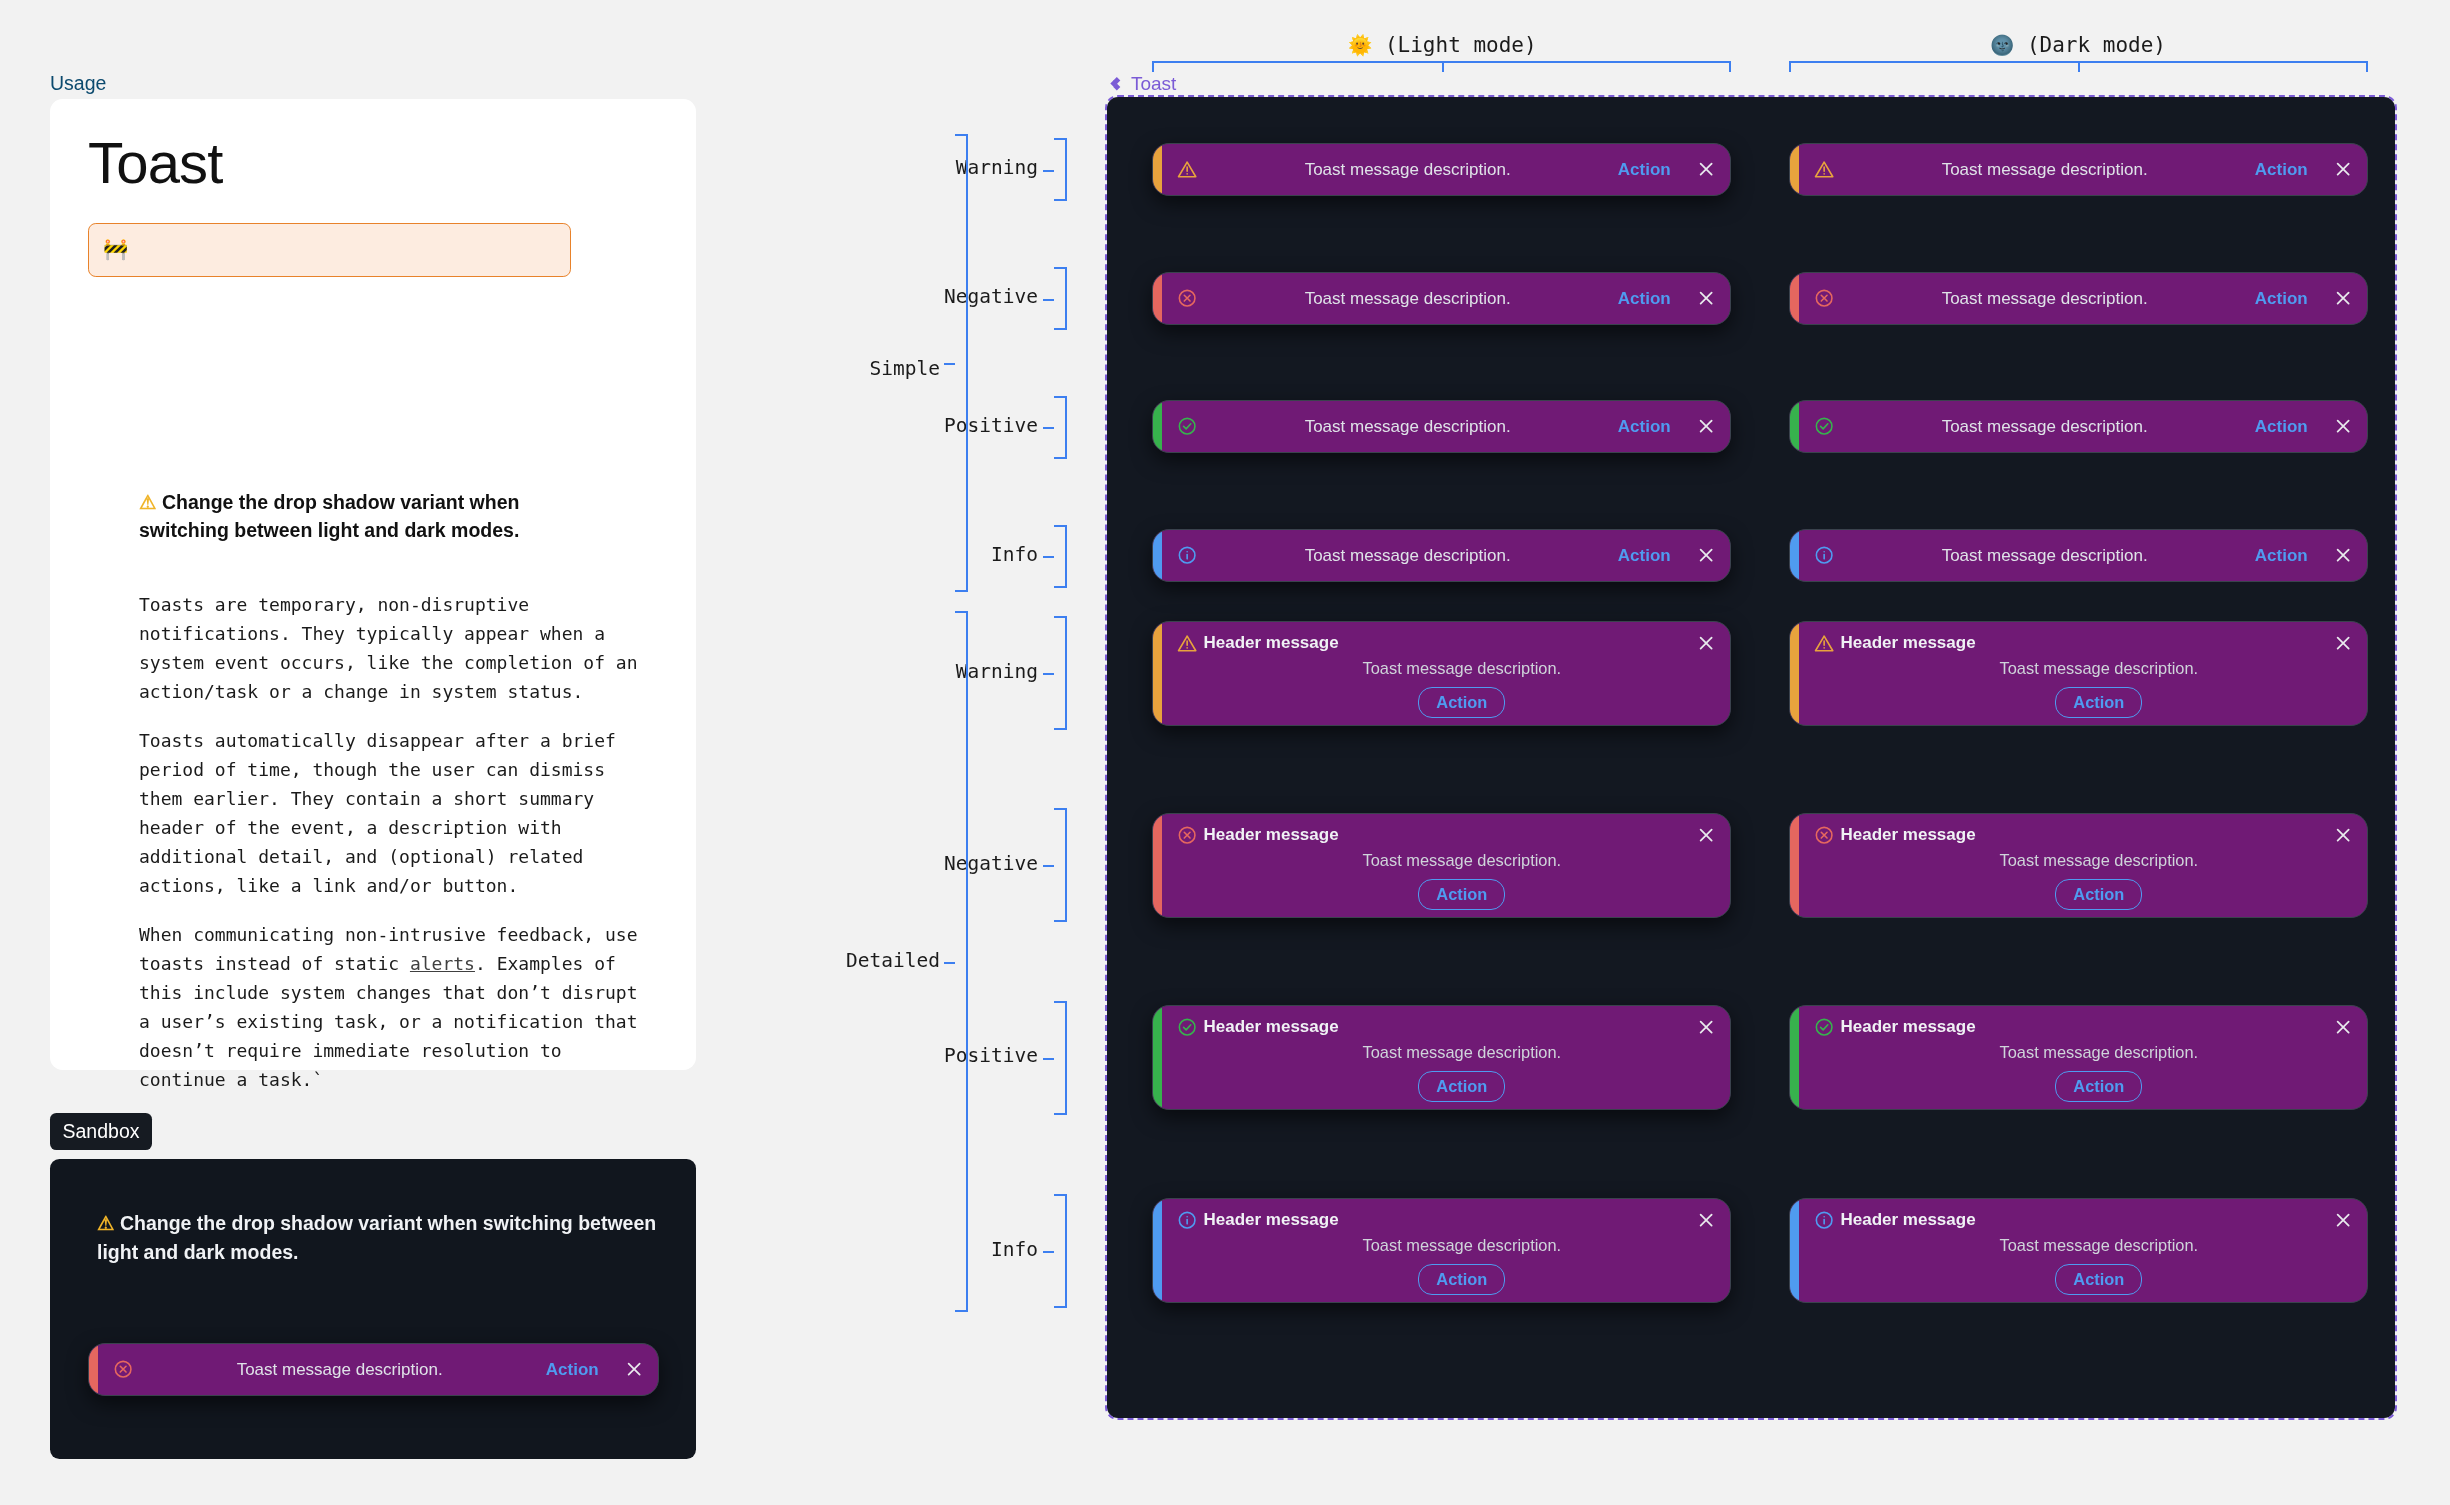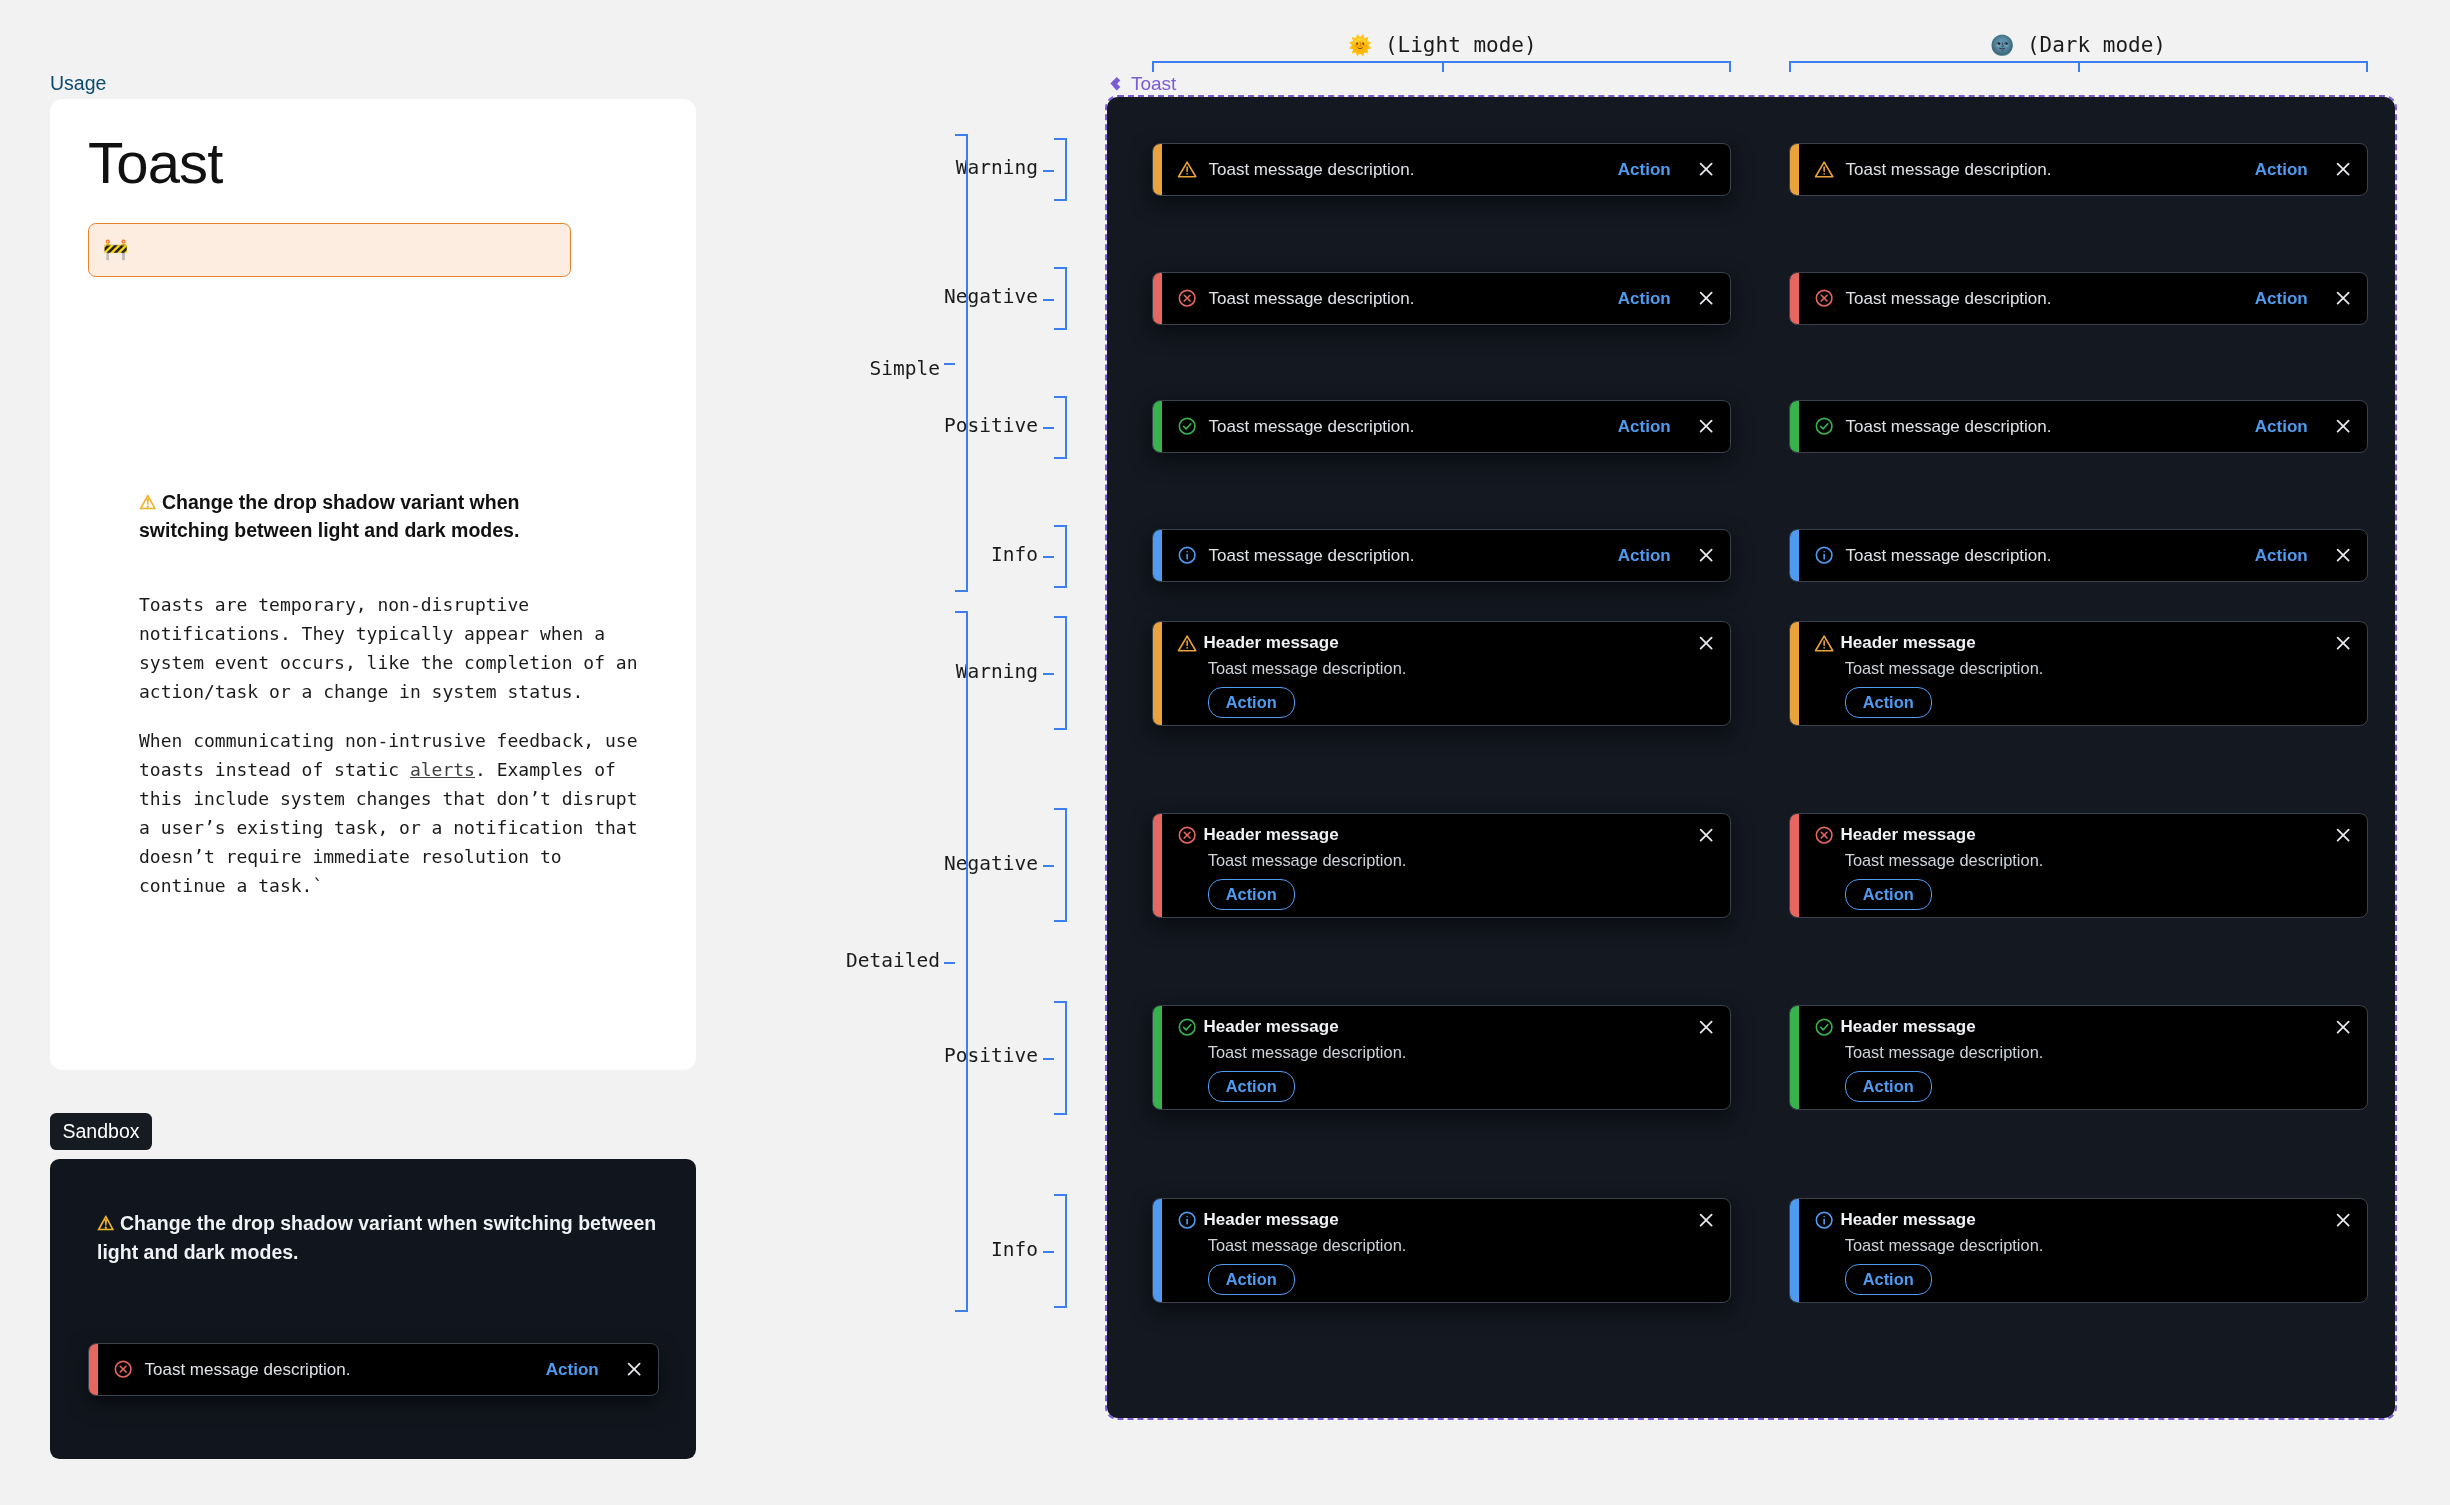--- a/index.html
+++ b/index.html
@@ -115,25 +115,26 @@
   .vbracket {
     position: absolute; border-top: 2.3px solid #3d7ff0;
     border-bottom: 2.3px solid #3d7ff0; border-right: 2.3px solid #3d7ff0;
     width: 12.5px;
   }
   .vtick { position: absolute; width: 11px; height: 2.3px; background: #3d7ff0; }
 
   
   .toast {
     position: absolute;
-    background: #000000;
+    background: #701a75;
     border: 1.6px solid #3a424d;
-    border-radius: 8px;
+    border-radius: 17px;
     overflow: hidden;
     display: flex;
+    text-align: center;
   }
   .toast.shadowed { box-shadow: 0 7.8px 20.3px rgba(0,0,0,0.55); }
   .toast-stripe { width: 8.6px; flex: 0 0 auto; align-self: stretch; }
   .toast-body { flex: 1 1 auto; position: relative; display: flex; }
 
   
   .toast.simple { height: 53px; }
   .toast.simple .toast-body {
     align-items: center; padding: 0 14px 0 15.6px; gap: 11px;
   }
@@ -189,20 +190,21 @@
       <span class="callout-emoji">🚧</span>
     </div>
 
     <div class="warn-heading">
       <span class="wi">⚠</span>
       <span>Change the drop shadow variant when switching between light and dark modes.</span>
     </div>
 
     <div class="doc-body">
       <p>Toasts are temporary, non-disruptive notifications. They typically appear when a system event occurs, like the completion of an action/task or a change in system status.</p>
+      <p>Toasts automatically disappear after a brief period of time, though the user can dismiss them earlier. They contain a short summary header of the event, a description with additional detail, and (optional) related actions, like a link and/or button.</p>
       <p><span>When communicating non-intrusive feedback, use toasts instead of static </span><a href="#">alerts</a><span>. Examples of this include system changes that don’t disrupt a user’s existing task, or  a notification that doesn’t require immediate resolution to continue a task.`</span></p>
     </div>
   </div>
 
   <div class="sandbox-badge">Sandbox</div>
   <div class="sandbox-card">
     <div class="sandbox-note">
       <span class="wi">⚠</span>
       <span>Change the drop shadow variant when switching between light and dark modes.</span>
     </div>

